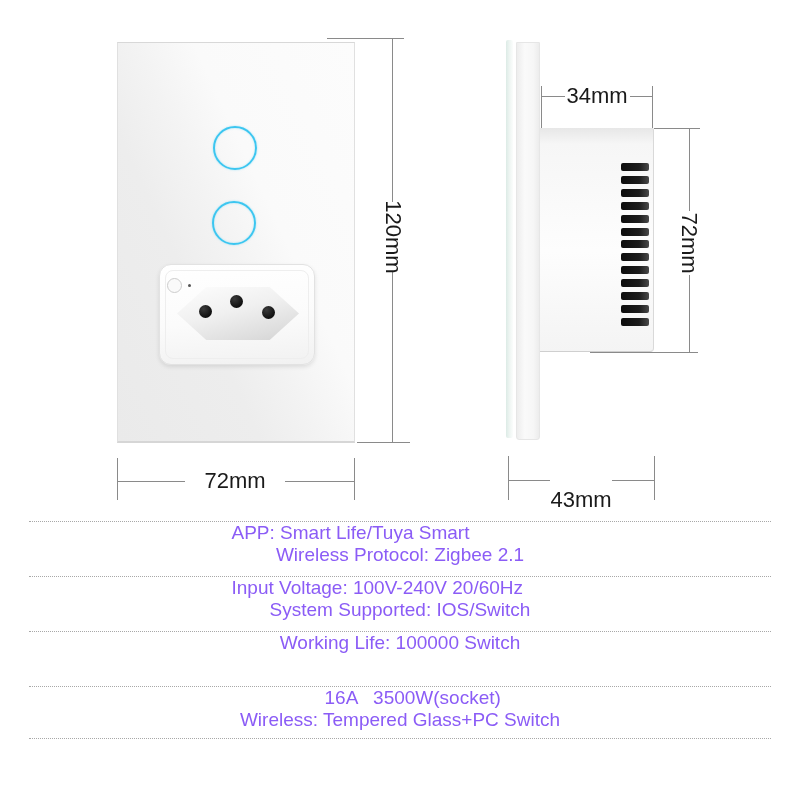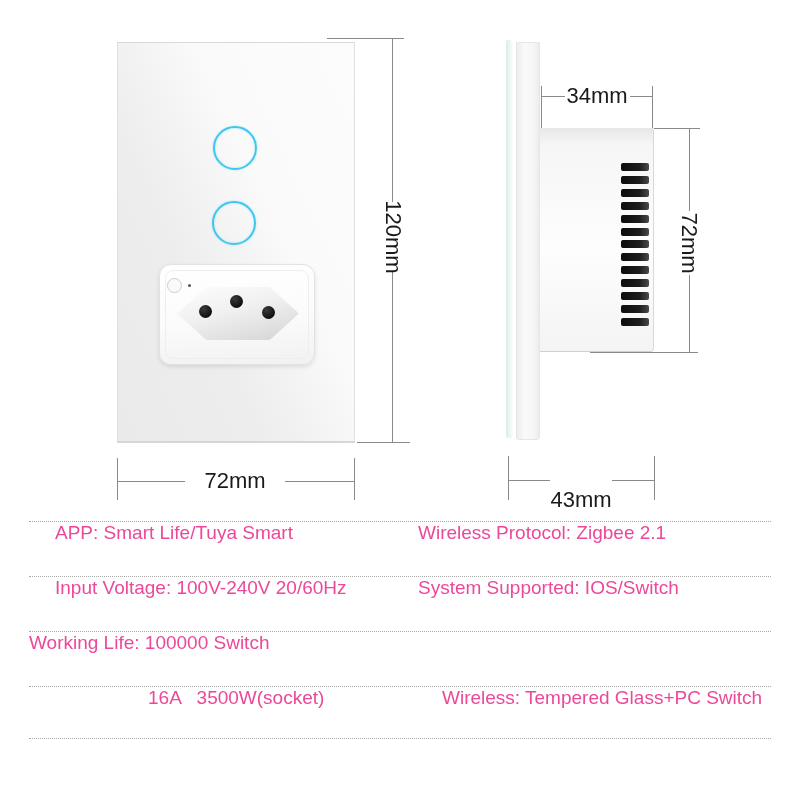--- a/index.html
+++ b/index.html
@@ -73,25 +73,25 @@
   .dim{background:#8a8a8a;}
   .dim-label{
     font-size:22px;color:#1a1a1a;text-align:center;line-height:24px;
     white-space:nowrap;
   }
   .rot90{transform:rotate(90deg);}
 
   
   .spec-table{left:29px;top:521px;width:742px;}
   .spec-row{
-    display:flex;height:55px;
+    display:flex;align-items:center;height:55px;
     border-top:1px dotted #a8a8a8;box-sizing:border-box;
-    font-size:19px;color:#ec4899;white-space:pre;
+    font-size:19px;color:#8b5cf6;white-space:pre;flex-direction:column;
   }
-  .spec-row:last-child{height:53px;border-bottom:1px dotted #a8a8a8;gap:24px;}
+  .spec-row:last-child{height:53px;border-bottom:1px dotted #a8a8a8;}
   .spec-cell-left{width:389px;padding-left:26px;box-sizing:border-box;}
   .spec-row.indent .spec-cell-left{padding-left:119px;}
   .spec-cell-right{flex:1;}
 </style>
 </head>
 <body>
 
 <div class="abs front-panel">
   <div class="abs touch-circle c1"></div>
   <div class="abs touch-circle c2"></div>

